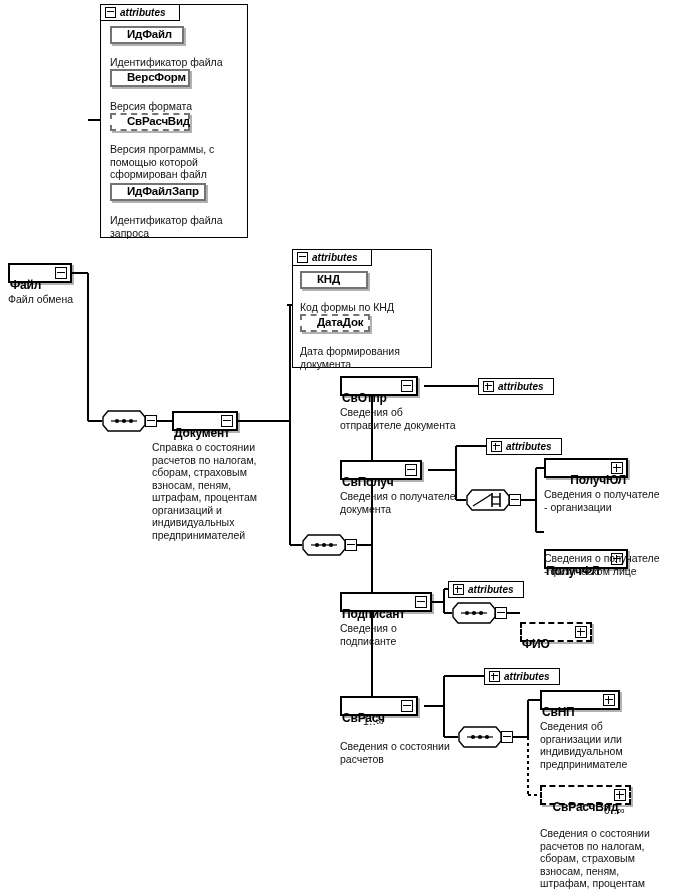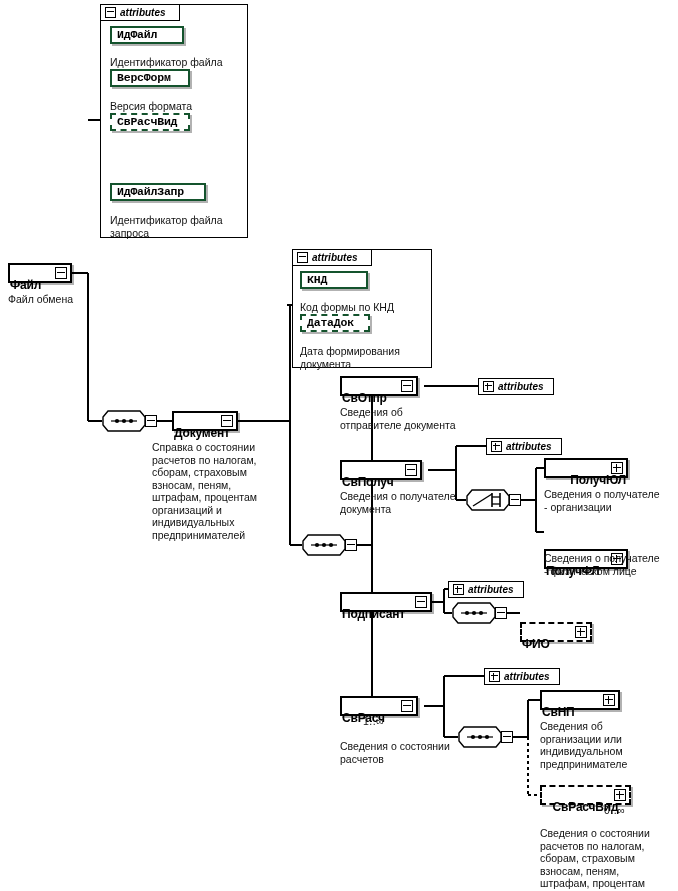--- a/index.html
+++ b/index.html
@@ -34,23 +34,23 @@
 
   
   .attrchip{position:absolute;box-sizing:border-box;background:#fff;border:1px solid #000;
             height:17px;display:flex;align-items:center;padding:0 6px 0 4px;}
   .attrchip .ibox{width:9px;height:9px;border:1px solid #000;background:#fff;position:relative;margin-right:4px;flex:none;}
   .attrchip .ibox::before{content:"";position:absolute;left:1px;top:3px;width:7px;height:1px;background:#000;}
   .attrchip .ibox::after{content:"";position:absolute;left:3px;top:1px;width:1px;height:7px;background:#000;}
   .attrchip .lbl{font-style:italic;font-weight:bold;font-size:10px;line-height:10px;white-space:nowrap;}
 
   
-  .attr{position:absolute;box-sizing:border-box;background:#fff;border:2px solid #14532d;
-        height:18px;display:flex;align-items:center;padding-left:5px;
-        box-shadow:2px 2px 0 rgba(0,0,0,.30);font-family:Liberation Mono, monospace;}
+  .attr{position:absolute;box-sizing:border-box;background:#fff;border:2px solid #737373;
+        height:18px;display:flex;align-items:center;padding-left:15px;
+        box-shadow:2px 2px 0 rgba(0,0,0,.30);}
   .attr.dashed{border-style:dashed;}
   .attr .nm{font-weight:bold;font-size:11.5px;line-height:11.5px;white-space:nowrap;letter-spacing:-0.2px;}
 
   
   .desc{position:absolute;font-size:10.5px;line-height:12.5px;color:#111;white-space:pre-line;margin-top:7px;}
   .card{position:absolute;font-size:10.5px;line-height:11px;color:#111;letter-spacing:0.5px;}
 
   
   .comp{position:absolute;width:44px;height:22px;}
   .comp .oct{position:absolute;left:0;top:0;width:44px;height:22px;}
@@ -151,20 +151,23 @@
   <div class="desc" style="left:110px;top:49px;width:136px;">Идентификатор файла</div>
 
   <div class="attr" style="left:110px;top:69px;width:80px;">
     <span class="nm">ВерсФорм</span>
   </div>
   <div class="desc" style="left:110px;top:93px;width:136px;">Версия формата</div>
 
   <div class="attr dashed" style="left:110px;top:113px;width:80px;">
     <span class="nm">СвРасчВид</span>
   </div>
+  <div class="desc" style="left:110px;top:136px;width:136px;">Версия программы, с
+помощью которой
+сформирован файл</div>
 
   <div class="attr" style="left:110px;top:183px;width:96px;">
     <span class="nm">ИдФайлЗапр</span>
   </div>
   <div class="desc" style="left:110px;top:207px;width:136px;">Идентификатор файла
 запроса</div>
 
   <div class="comp" style="left:102px;top:410px;">
     <svg class="oct" viewBox="0 0 44 22" xmlns="http://www.w3.org/2000/svg">
       <polygon points="6,1 38,1 43,7 43,15 38,21 6,21 1,15 1,7" fill="#fff" stroke="#000" stroke-width="1.4"></polygon>
@@ -262,20 +265,22 @@
     <span class="nm">ПолучФЛ</span>
     <span class="exp plus"></span>
   </div>
   <div class="desc" style="left:544px;top:545px;width:134px;">Сведения о получателе
 - физическом лице</div>
 
   <div class="node" style="left:340px;top:592px;width:92px;">
     <span class="nm">Подписант</span>
     <span class="exp"></span>
   </div>
+  <div class="desc" style="left:340px;top:615px;width:120px;">Сведения о
+подписанте</div>
   <div class="attrchip" style="left:448px;top:581px;width:76px;">
     <span class="ibox"></span>
     <span class="lbl">attributes</span>
   </div>
 
   <div class="comp" style="left:452px;top:602px;">
     <svg class="oct" viewBox="0 0 44 22" xmlns="http://www.w3.org/2000/svg">
       <polygon points="6,1 38,1 43,7 43,15 38,21 6,21 1,15 1,7" fill="#fff" stroke="#000" stroke-width="1.4"></polygon>
       <line x1="9" y1="11" x2="35" y2="11" stroke="#000" stroke-width="1.2"></line>
       <circle cx="15" cy="11" r="2.1" fill="#000"></circle>

